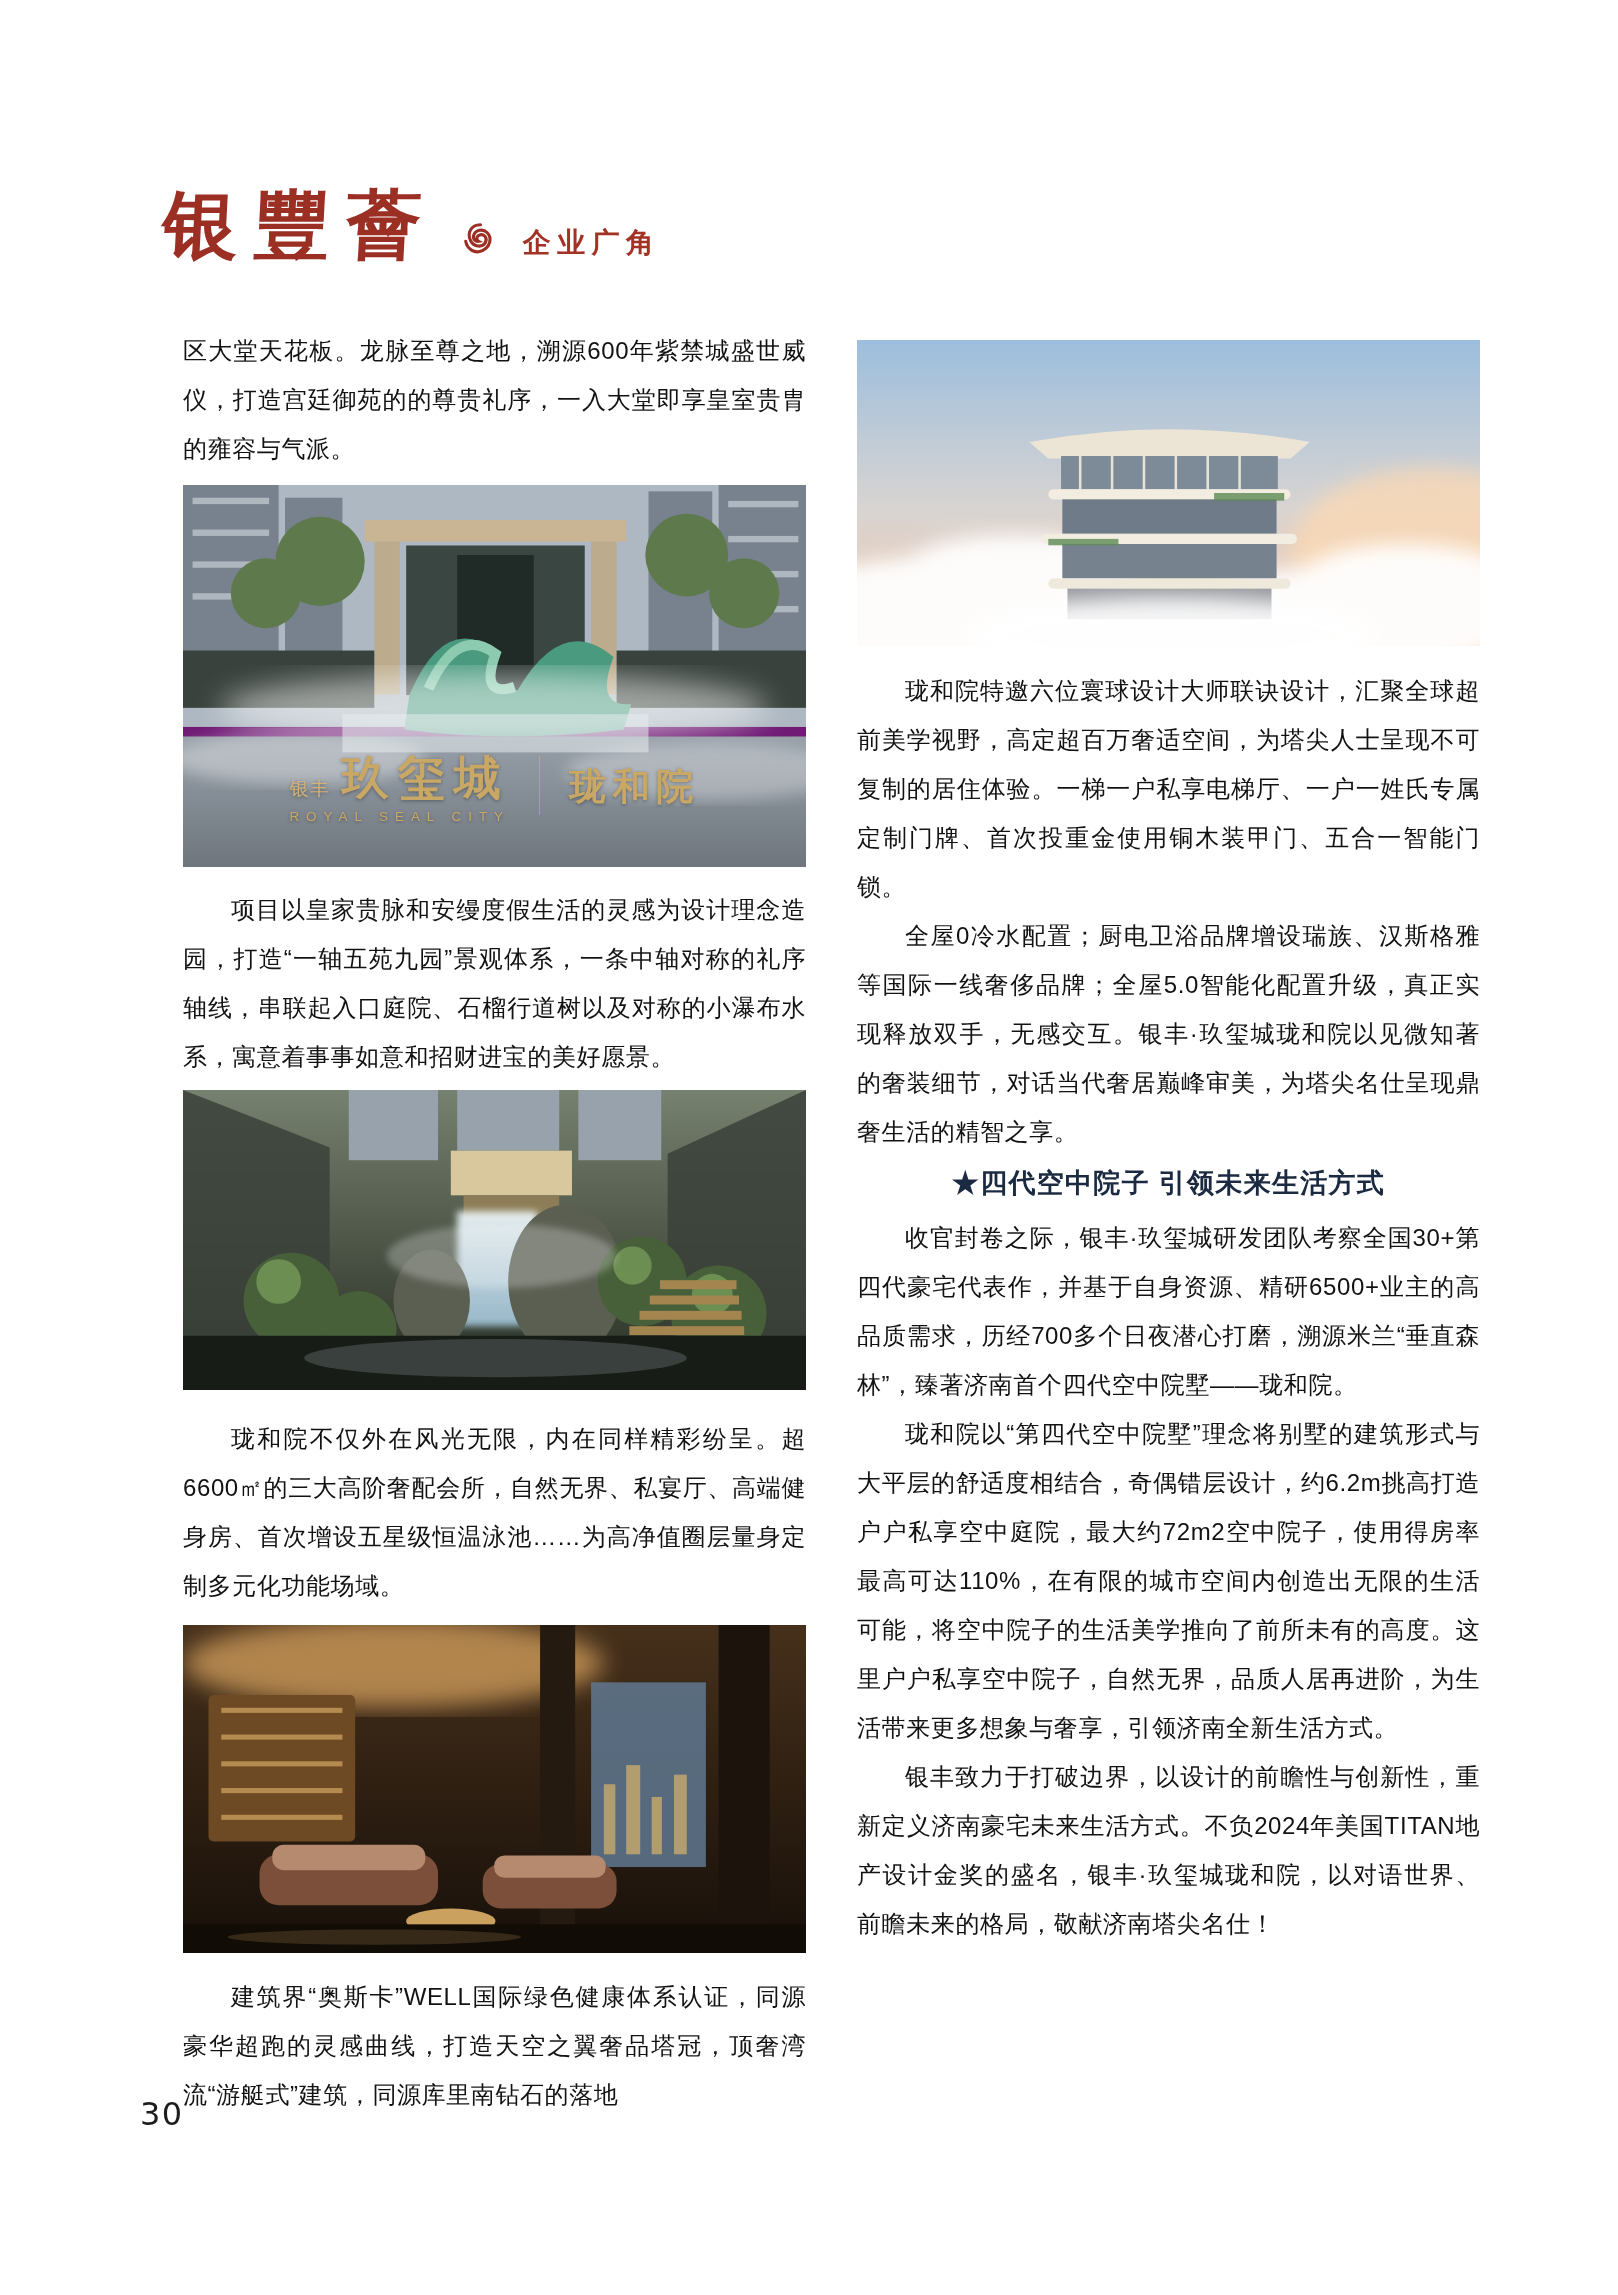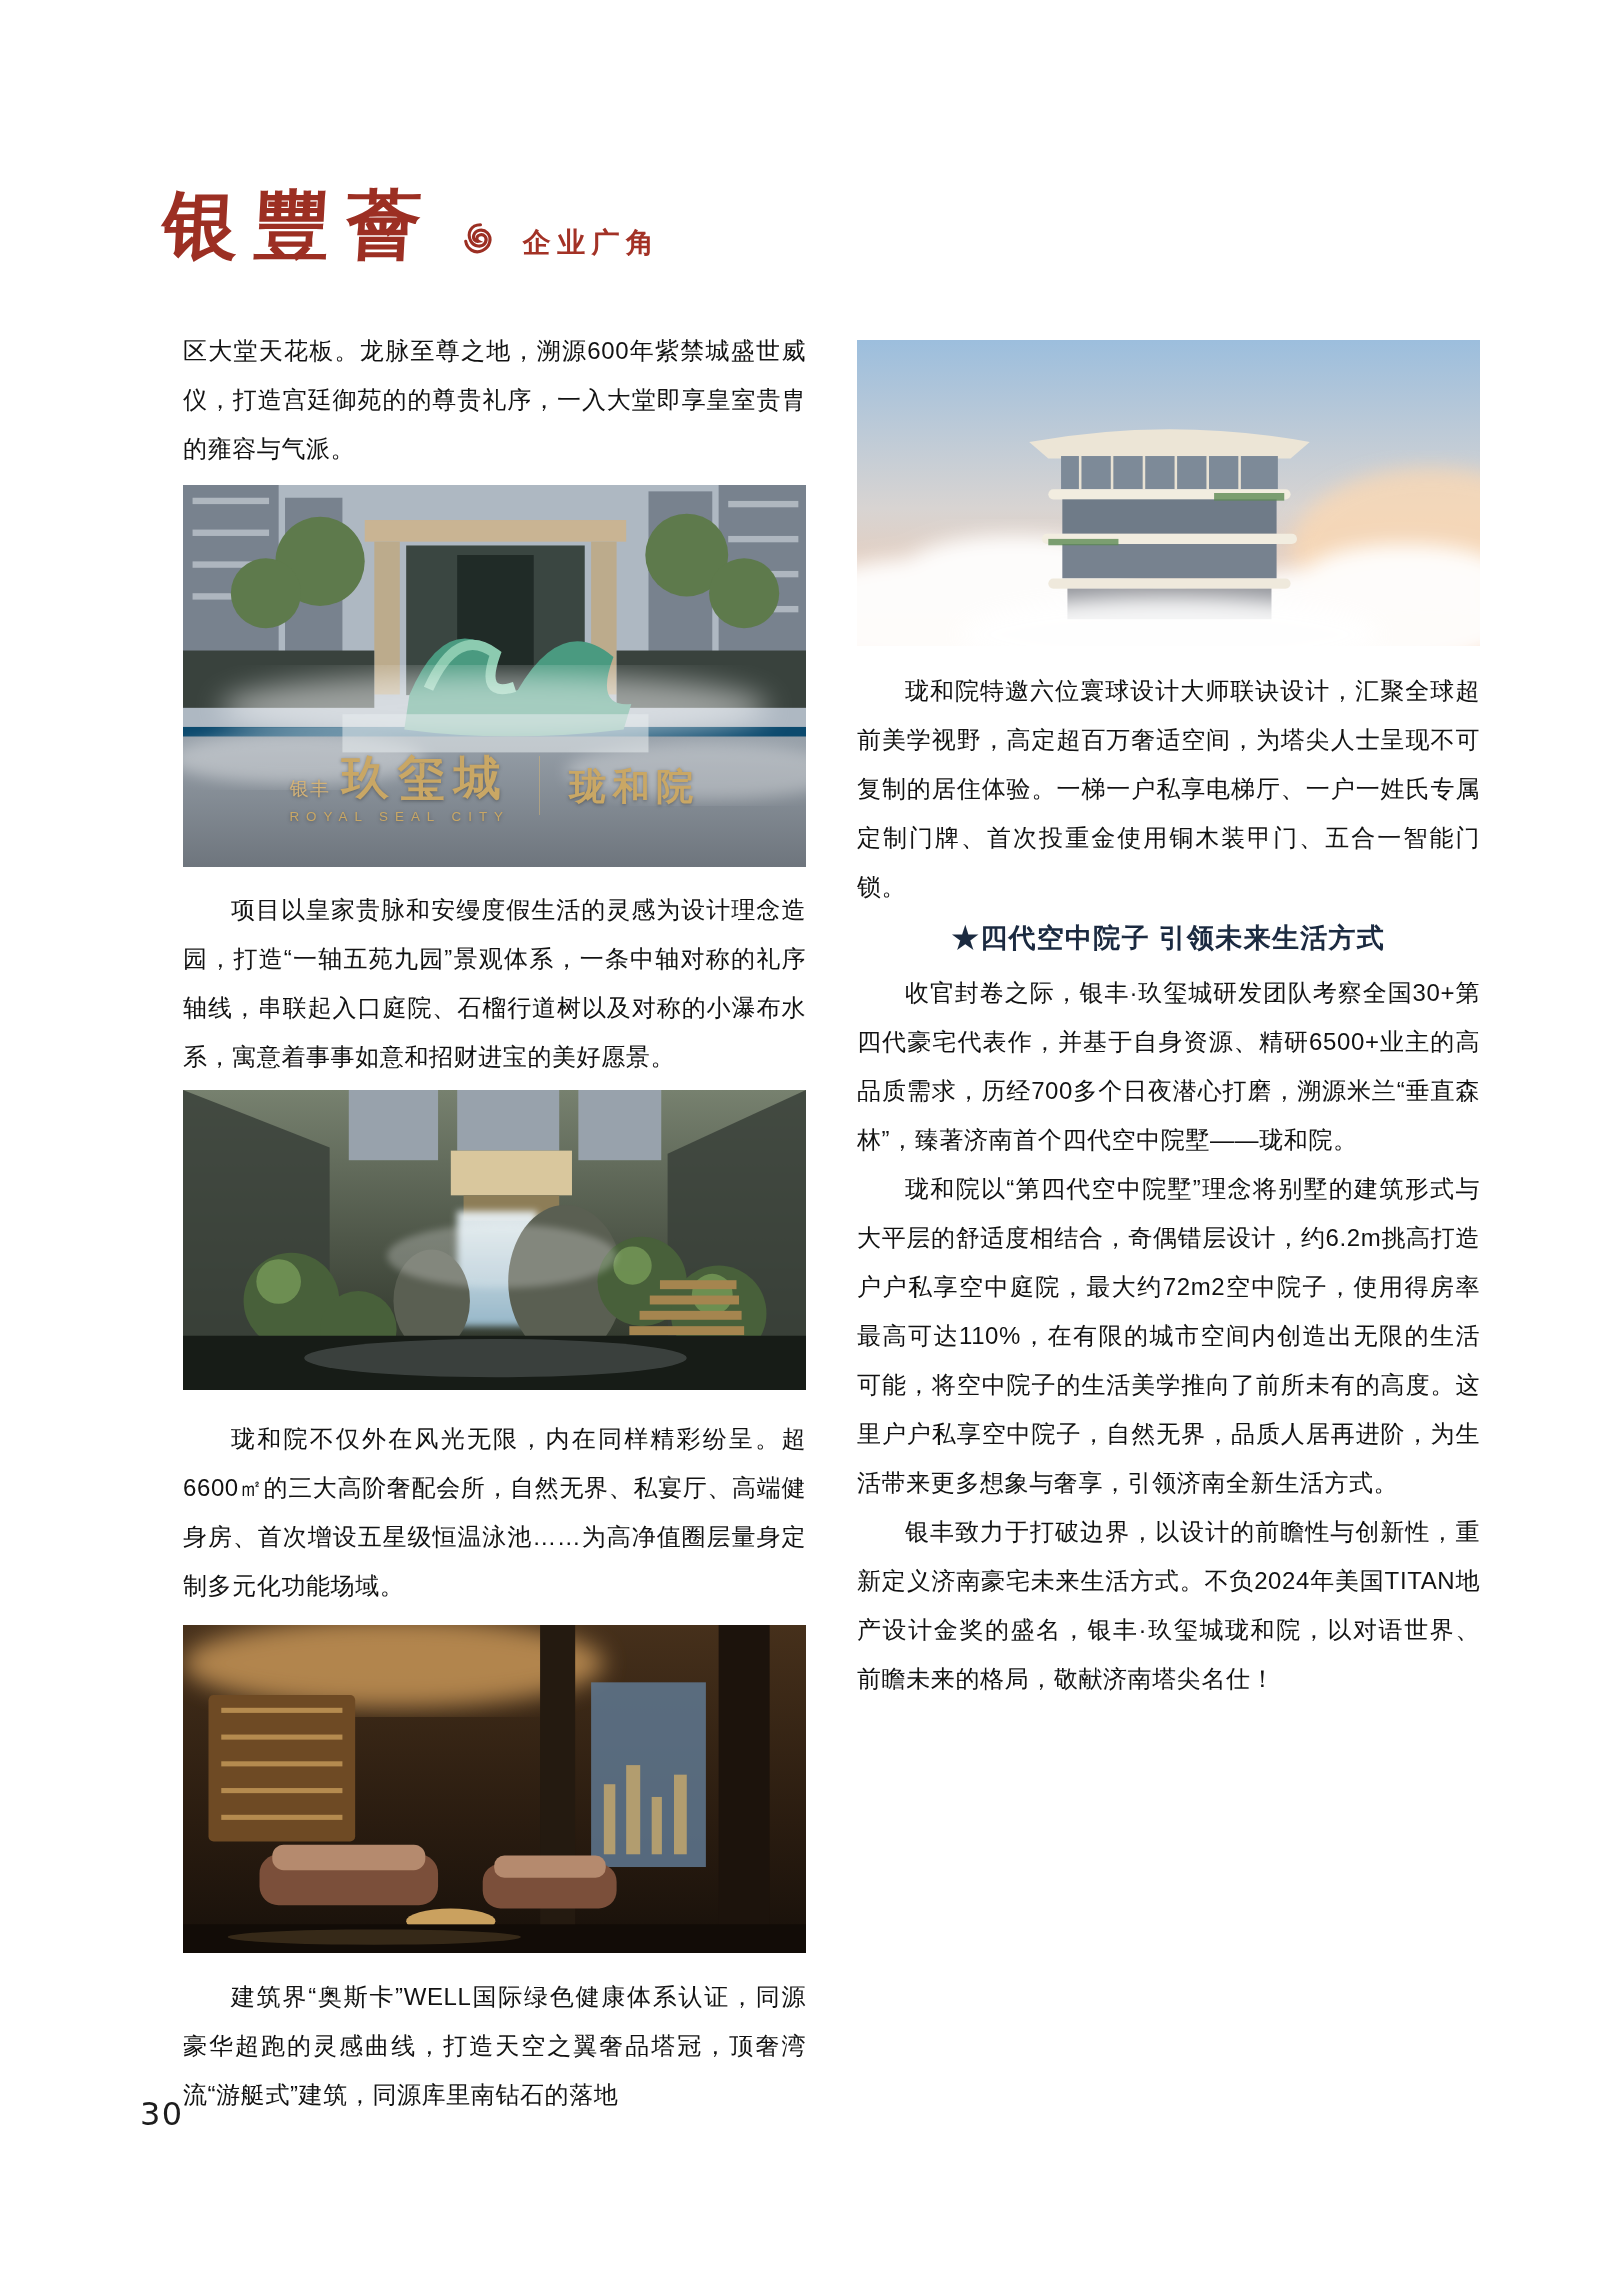--- a/index.html
+++ b/index.html
@@ -26,21 +26,21 @@
   p.body-text{
     margin:0;font-size:24px;line-height:49px;text-align:justify;
     color:#121212;font-weight:500;letter-spacing:0.6px;
   }
   p.indent{text-indent:2em;}
   .sec-heading{
     margin:7px 0 9px 0;text-align:center;font-size:27px;font-weight:bold;
     color:#1b2a40;line-height:41px;letter-spacing:1.3px;
   }
   
-  .photo{position:relative;overflow:hidden;width:623px;background:#0c4a6e;}
+  .photo{position:relative;overflow:hidden;width:623px;background:#701a75;}
   .photo svg{display:block;width:100%;height:100%;}
   .ph-entrance{height:382px;margin:11.5px 0 18px 0;}
   .ph-waterfall{height:300px;margin:9px 0 24px 0;}
   .ph-lobby{height:328px;margin:15.3px 0 19px 0;}
   .ph-skyvilla{height:306px;margin:14px 0 20.4px 0;}
   .sign-wrap{
     position:absolute;left:0;right:0;bottom:43px;display:flex;align-items:flex-end;
     justify-content:center;gap:29px;color:#c9a765;text-shadow:0 1.3px 3.8px rgba(0,0,0,.35);
   }
   .sign-main{display:flex;flex-direction:column;align-items:center;}
@@ -287,20 +287,21 @@
         <rect x="322" y="320" width="336" height="54" fill="#77828f"></rect>
         <rect x="300" y="312" width="110" height="10" fill="#5d8a54" opacity=".8"></rect>
         <rect x="300" y="374" width="380" height="16" rx="8" fill="#efe9dc"></rect>
         <rect x="330" y="390" width="320" height="48" fill="#80828a" opacity=".85"></rect>
       </g>
       <ellipse cx="490" cy="462" rx="330" ry="60" fill="#ffffff" opacity=".9" filter="url(#cloud)"></ellipse>
     </svg>
   </div>
 
   <p class="body-text indent">珑和院特邀六位寰球设计大师联诀设计，汇聚全球超前美学视野，高定超百万奢适空间，为塔尖人士呈现不可复制的居住体验。一梯一户私享电梯厅、一户一姓氏专属定制门牌、首次投重金使用铜木装甲门、五合一智能门锁。</p>
+  <p class="body-text indent">全屋0冷水配置；厨电卫浴品牌增设瑞族、汉斯格雅等国际一线奢侈品牌；全屋5.0智能化配置升级，真正实现释放双手，无感交互。银丰·玖玺城珑和院以见微知著的奢装细节，对话当代奢居巅峰审美，为塔尖名仕呈现鼎奢生活的精智之享。</p>
 
   <h2 class="sec-heading">★四代空中院子 引领未来生活方式</h2>
 
   <p class="body-text indent">收官封卷之际，银丰·玖玺城研发团队考察全国30+第四代豪宅代表作，并基于自身资源、精研6500+业主的高品质需求，历经700多个日夜潜心打磨，溯源米兰“垂直森林”，臻著济南首个四代空中院墅——珑和院。</p>
   <p class="body-text indent">珑和院以“第四代空中院墅”理念将别墅的建筑形式与大平层的舒适度相结合，奇偶错层设计，约6.2m挑高打造户户私享空中庭院，最大约72m2空中院子，使用得房率最高可达110%，在有限的城市空间内创造出无限的生活可能，将空中院子的生活美学推向了前所未有的高度。这里户户私享空中院子，自然无界，品质人居再进阶，为生活带来更多想象与奢享，引领济南全新生活方式。</p>
   <p class="body-text indent">银丰致力于打破边界，以设计的前瞻性与创新性，重新定义济南豪宅未来生活方式。不负2024年美国TITAN地产设计金奖的盛名，银丰·玖玺城珑和院，以对语世界、前瞻未来的格局，敬献济南塔尖名仕！</p>
 </div>
 
 <div class="page-number">30</div>
 

